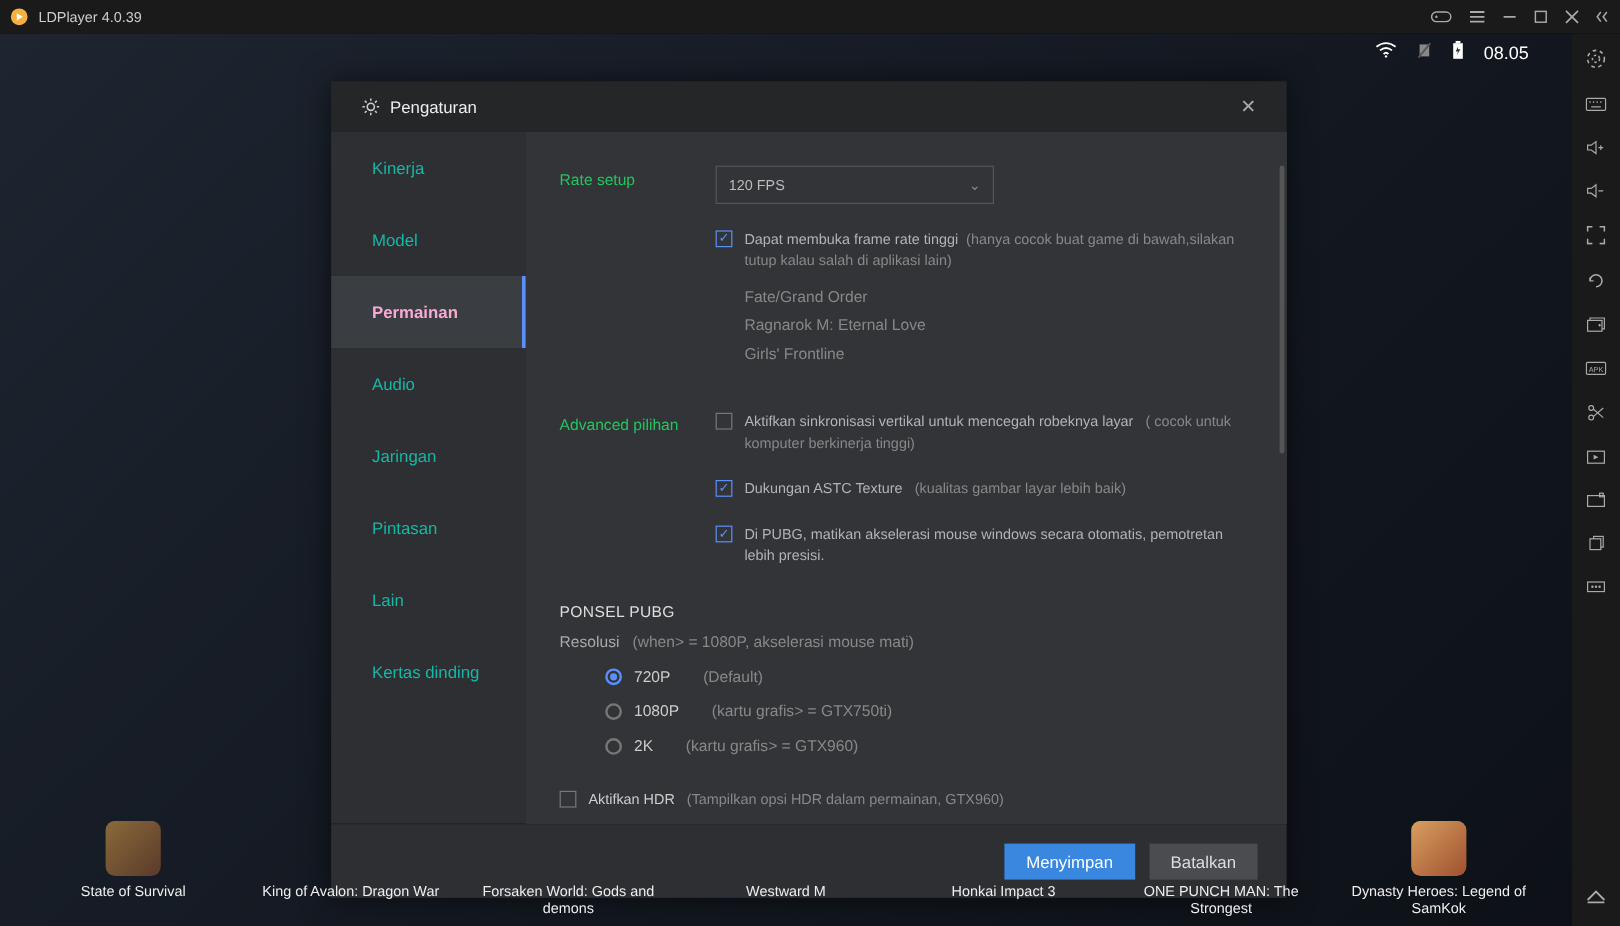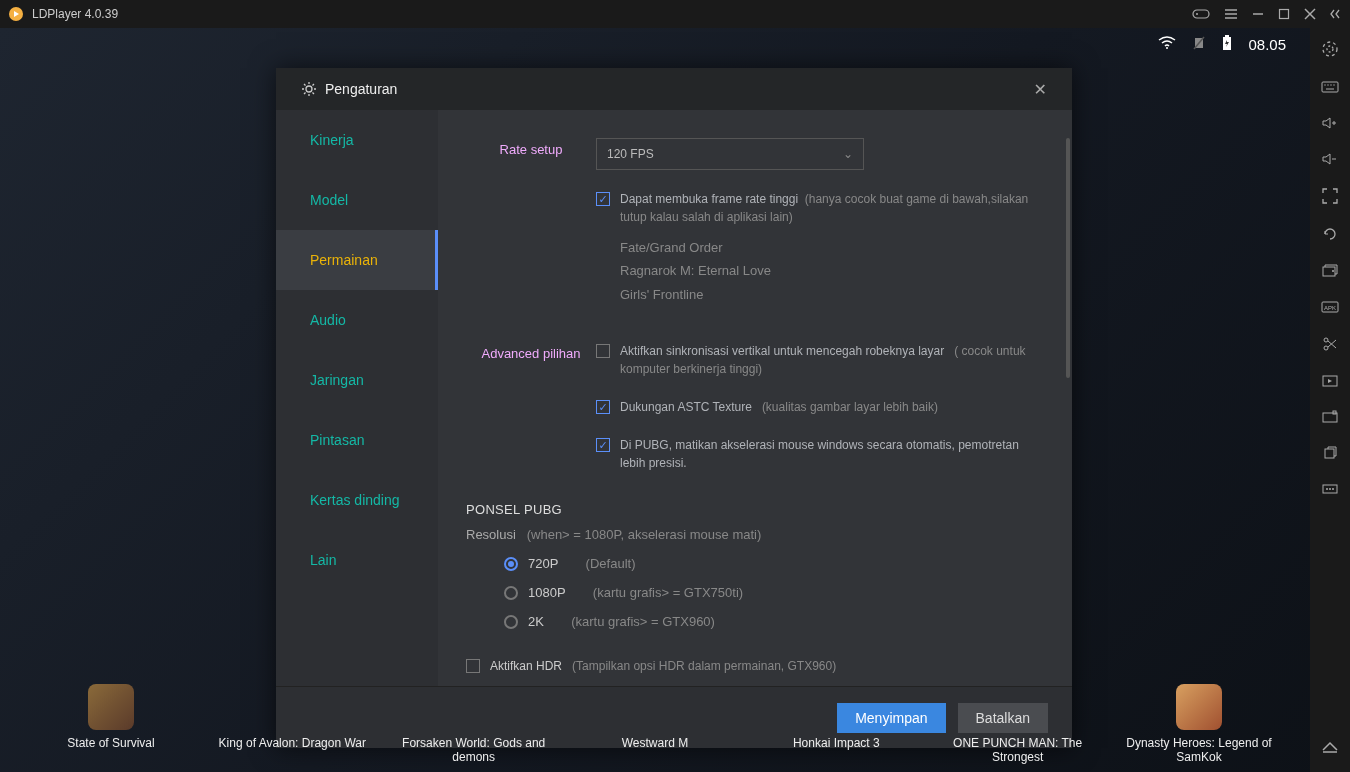--- a/index.html
+++ b/index.html
@@ -13,21 +13,21 @@
 .titlebar .win-icons { display: flex; gap: 14px; align-items: center; }
 .titlebar .win-icons span { color: #aaa; cursor: pointer; display: flex; align-items: center; }
 
 
 .main { display: flex; height: calc(100% - 28px); position: relative; background: linear-gradient(135deg, #1e2530 0%, #141922 50%, #0d1117 100%); }
 
 
 .desktop { flex: 1; position: relative; }
 
 
-.statusbar { position: absolute; top: 0; right: 24px; height: 32px; display: flex; align-items: center; gap: 16px; color: #fff; font-size: 15px; font-weight: 500; }
+.statusbar { position: absolute; top: 0; right: 36px; height: 32px; display: flex; align-items: center; gap: 16px; color: #fff; font-size: 15px; font-weight: 500; }
 
 
 .dock { position: absolute; bottom: 8px; left: 0; right: 0; display: flex; justify-content: space-between; padding: 0 36px; }
 .dock .app { width: 150px; text-align: center; color: #eee; font-size: 12px; }
 .dock .app .icon { width: 46px; height: 46px; margin: 0 auto 6px; border-radius: 8px; background: linear-gradient(135deg,#8a6a3a,#5a3a2a); }
 
 
 .rightbar { width: 40px; background: #1a1a1a; display: flex; flex-direction: column; align-items: center; padding-top: 12px; gap: 22px; }
 .rightbar span { color: #aaa; cursor: pointer; display: flex; }
 
@@ -37,31 +37,31 @@
 .modal-header .gear { margin-right: 8px; color: #ccc; display:flex; }
 .modal-header .title { color: #eee; font-size: 14px; }
 .modal-header .spacer { flex: 1; }
 .modal-header .close { color: #aaa; cursor: pointer; font-size: 16px; }
 
 .modal-body { flex: 1; display: flex; overflow: hidden; }
 
 
 .tabs { width: 162px; background: #2d2f33; }
 .tabs .tab { height: 60px; display: flex; align-items: center; padding-left: 34px; color: #14b8a6; font-size: 14px; cursor: pointer; }
-.tabs .tab.active { background: #3a3d42; color: #eab308; border-right: 3px solid #5b8ff9; }
+.tabs .tab.active { background: #3a3d42; color: #f9a8d4; border-right: 3px solid #5b8ff9; font-weight: bold; }
 
 
 .content { flex: 1; background: #323438; padding: 28px 28px 0 28px; overflow-y: auto; position: relative; }
 .content-inner { padding-bottom: 20px; }
 .row { display: flex; margin-bottom: 20px; }
-.label { width: 130px; color: #f0abfc; font-size: 13px; padding-top: 4px; text-align: center; }
+.label { width: 130px; color: #22c55e; font-size: 13px; padding-top: 4px; }
 .field { flex: 1; }
 
 
-.select { width: 268px; height: 30px; border: 1px solid #555; background: #323438; display: flex; align-items: center; padding: 15px 10px; color: #bbb; font-size: 12px; cursor: pointer; justify-content: space-between; }
+.select { width: 232px; height: 30px; border: 1px solid #555; background: #323438; display: flex; align-items: center; padding: 15px 10px; color: #bbb; font-size: 12px; cursor: pointer; justify-content: space-between; }
 .select .chev { color: #888; }
 
 
 .check-row { display: flex; align-items: flex-start; gap: 10px; margin-bottom: 10px; }
 .check-row .box { width: 14px; height: 14px; border: 1px solid #5b8ff9; margin-top: 2px; flex-shrink: 0; display: flex; align-items: center; justify-content: center; cursor: pointer; }
 .check-row .box.unchecked { border-color: #777; }
 .check-row .box.checked::after { content: "✓"; color: #5b8ff9; font-size: 11px; line-height: 1; }
 .check-row .txt { color: #b0b3b8; line-height: 1.5; font-size: 12px; }
 .check-row .txt .hint { color: #888; }
 
@@ -173,22 +173,22 @@
         <span class="close">✕</span>
       </div>
       <div class="modal-body">
         <div class="tabs">
           <div class="tab">Kinerja</div>
           <div class="tab">Model</div>
           <div class="tab active">Permainan</div>
           <div class="tab">Audio</div>
           <div class="tab">Jaringan</div>
           <div class="tab">Pintasan</div>
+          <div class="tab">Lain</div>
           <div class="tab">Kertas dinding</div>
-          <div class="tab">Lain</div>
         </div>
         <div class="content">
           <div class="scroll-thumb"></div>
           <div class="content-inner">
 
             <div class="row">
               <div class="label">Rate setup</div>
               <div class="field">
                 <div class="select">
                   <span>120 FPS</span>

